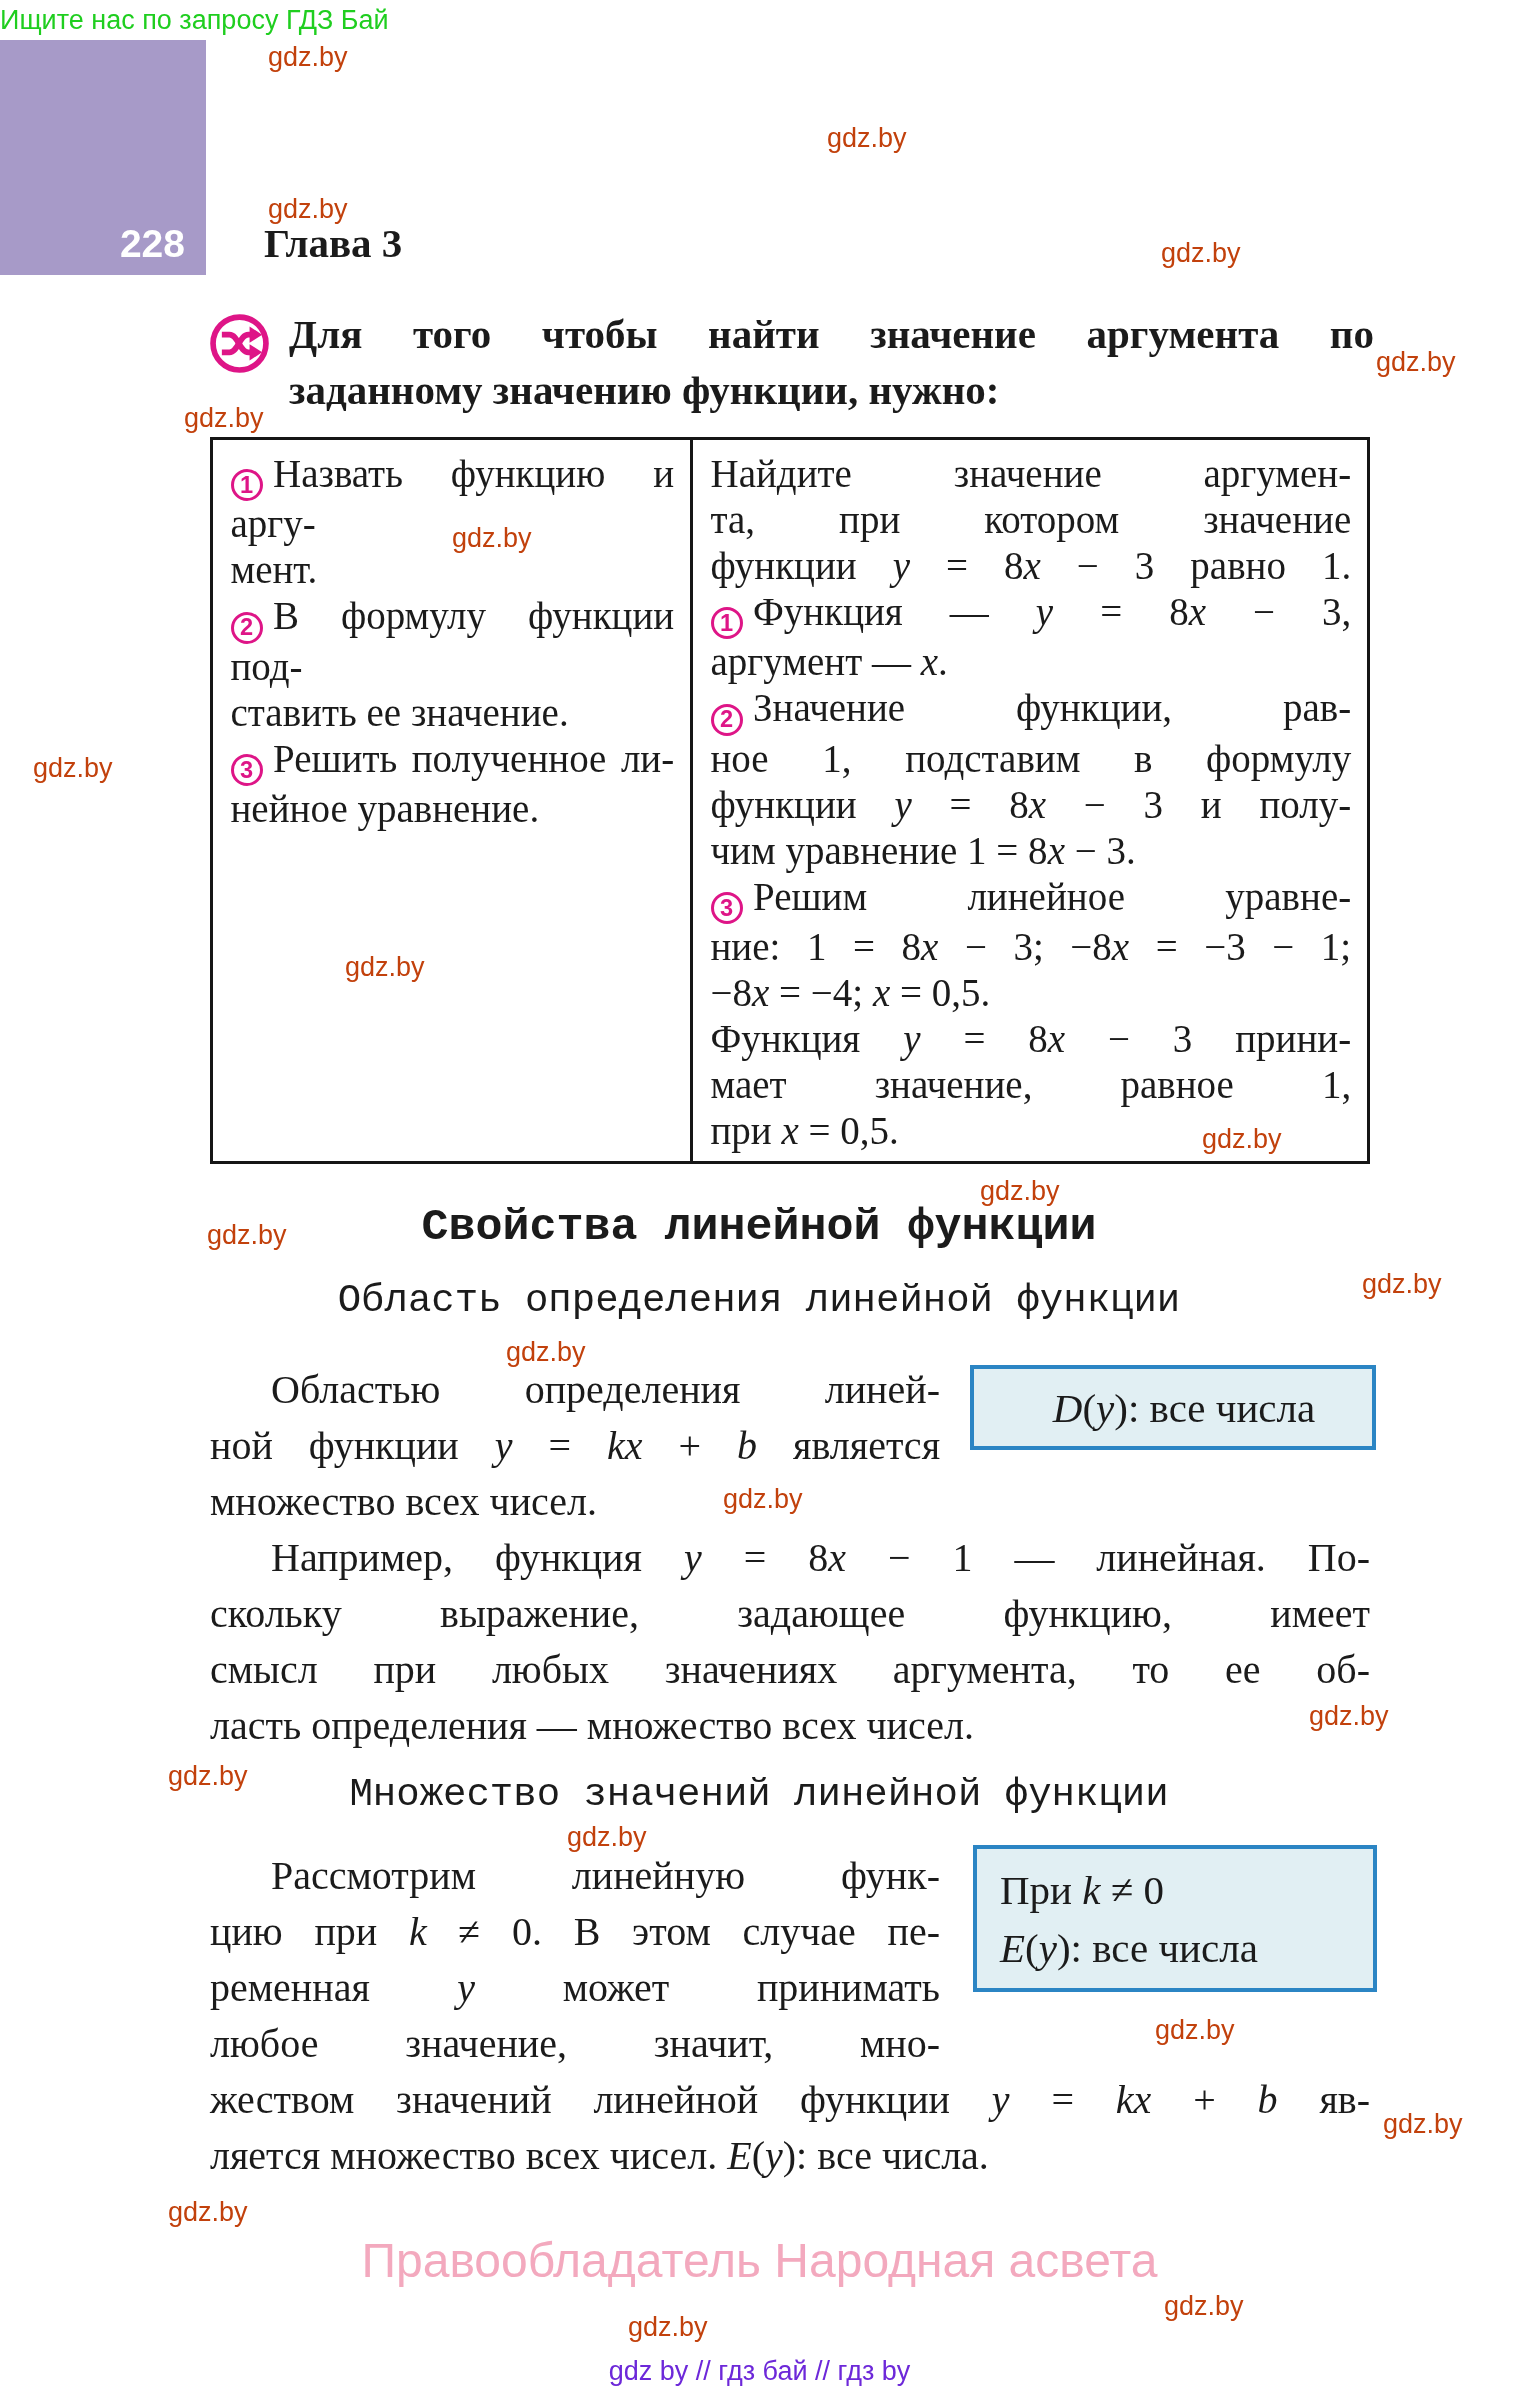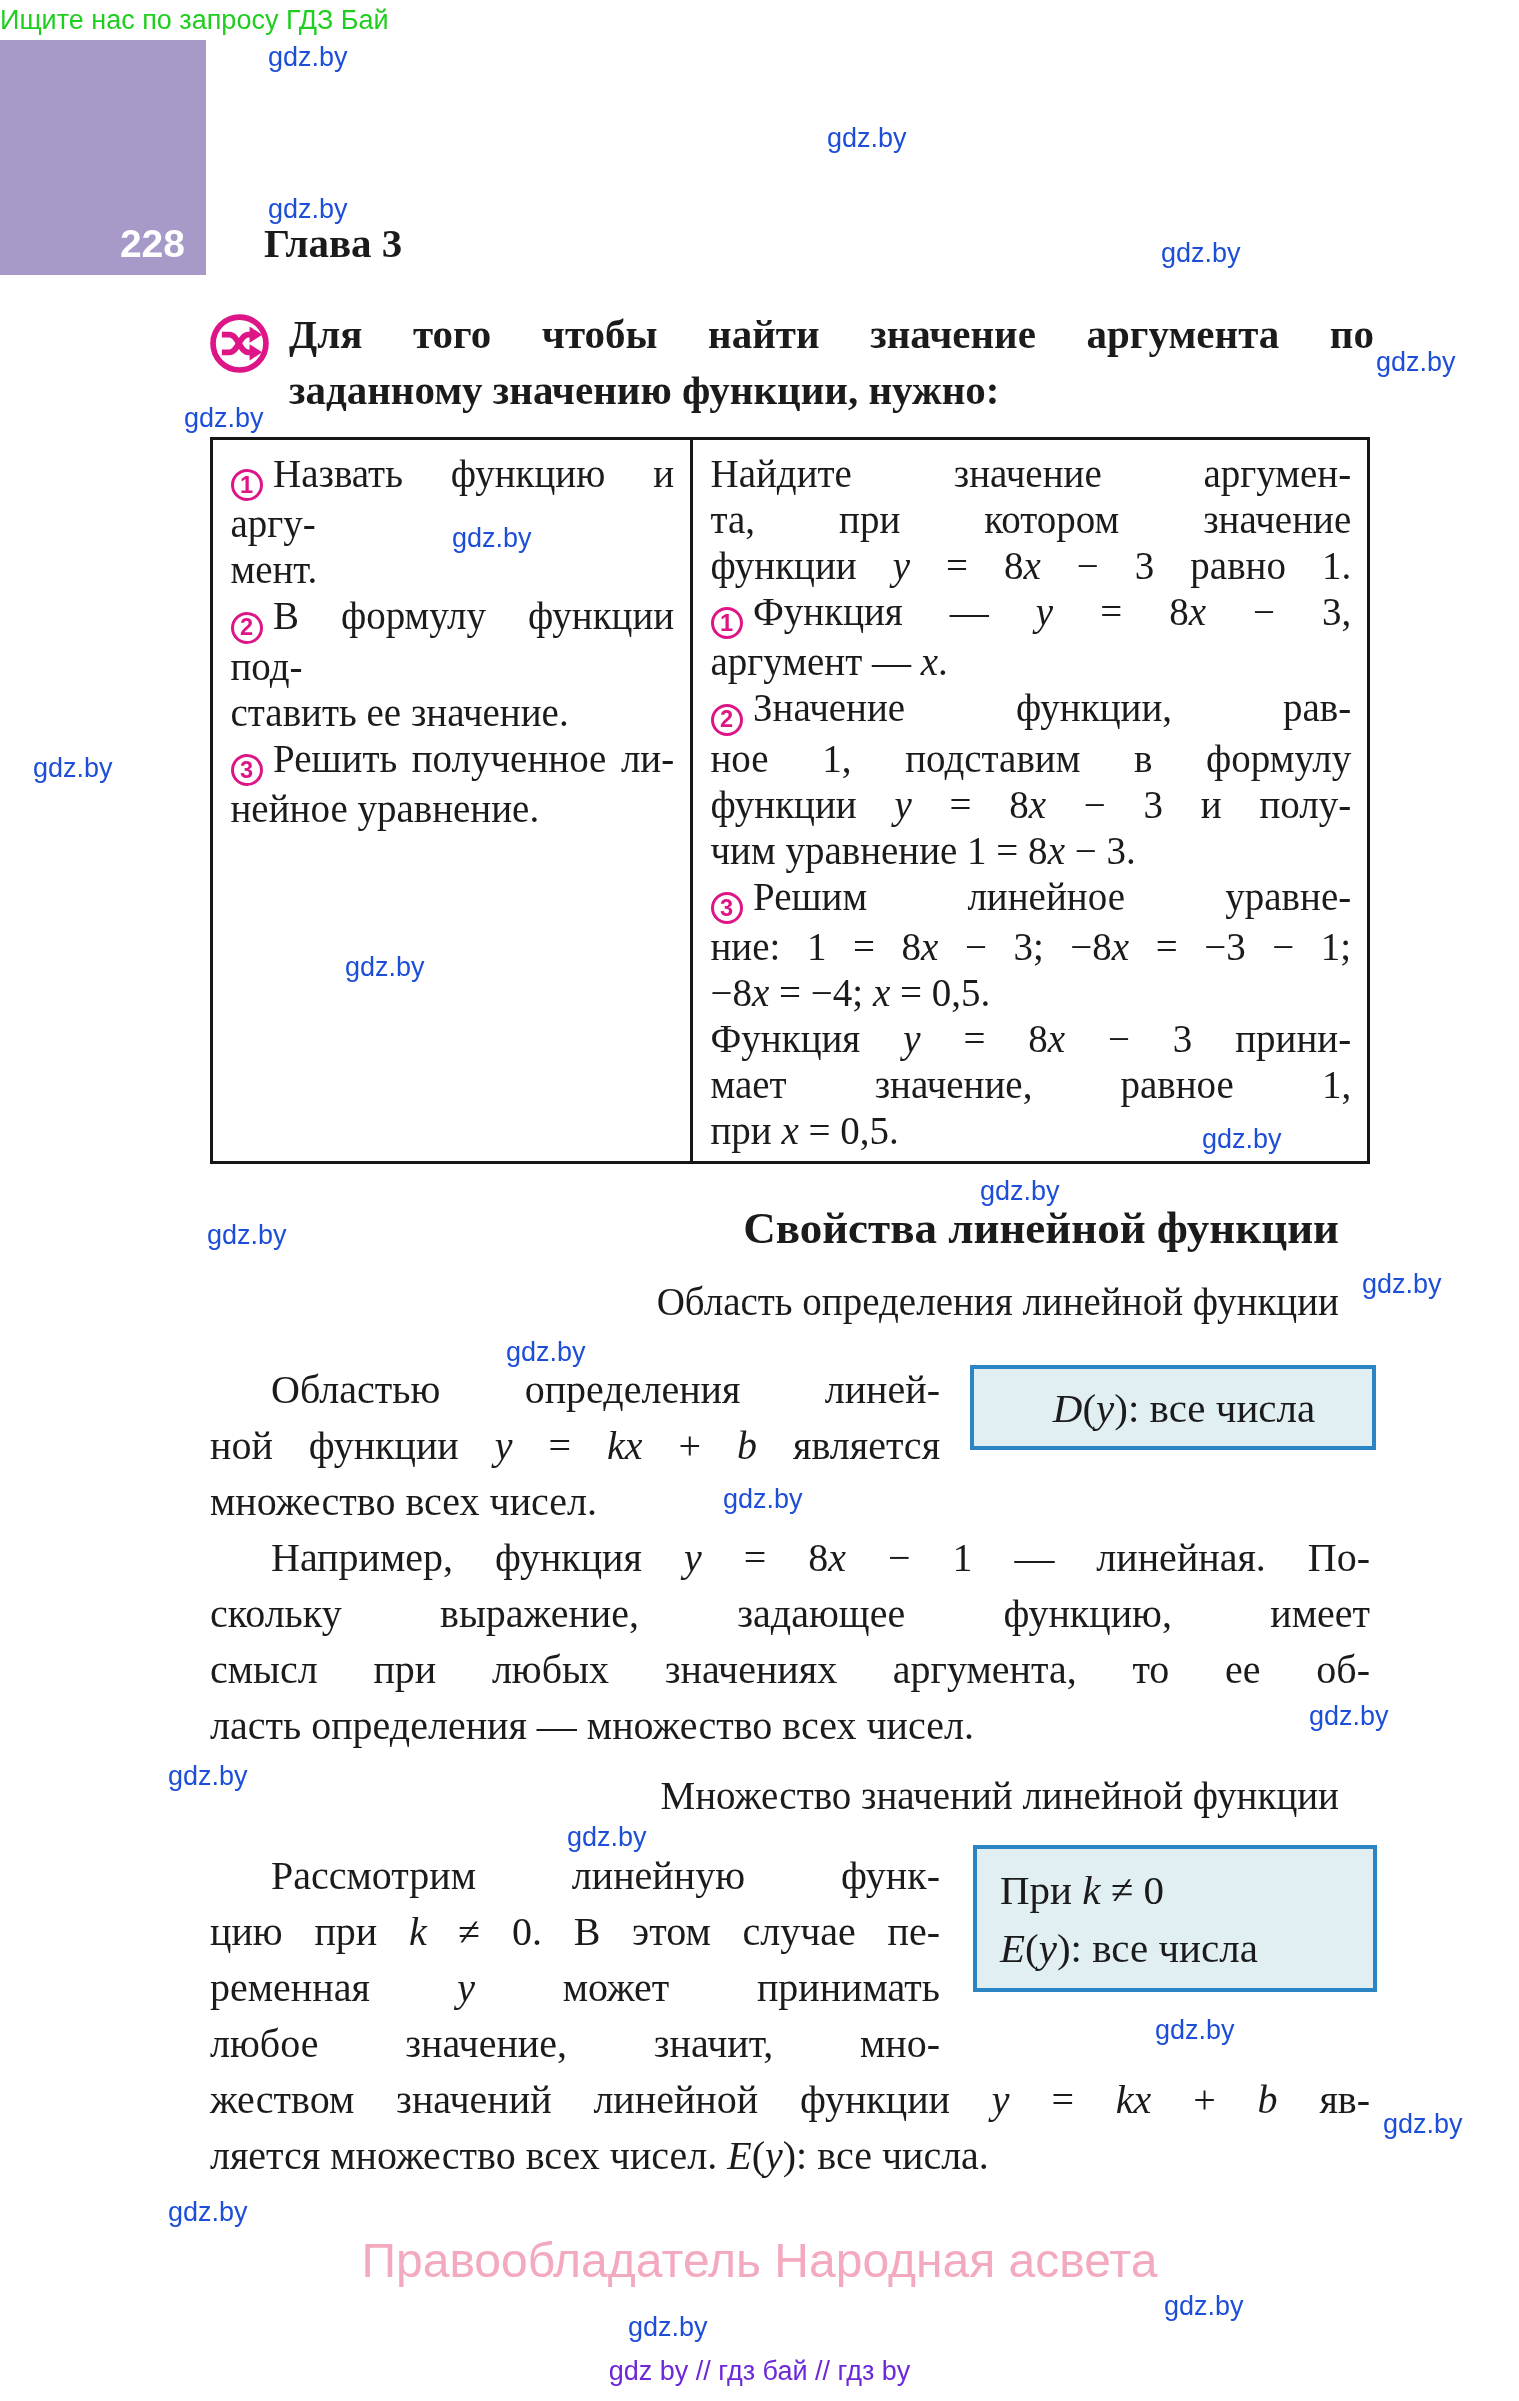--- a/index.html
+++ b/index.html
@@ -1,20 +1,20 @@
 <!DOCTYPE html>
 <html style="font-size:14px"><head>
 <meta charset="utf-8">
 <style>
   html,body{margin:0;padding:0;background:#ffffff;}
   .canvas{position:relative;width:1519px;height:2401px;background:#ffffff;
           font-family:"Liberation Serif",serif;color:#1b1b1b;overflow:hidden;}
 
   
-  .wm{position:absolute;font:400 27px "Liberation Sans",sans-serif;color:#1d4ed8;white-space:nowrap;}
+  .wm{position:absolute;font:400 27px "Liberation Sans",sans-serif;color:#c2410c;white-space:nowrap;}
 
   
   .notice{position:absolute;top:5.3px;left:0;width:100%;text-align:left;
           font:400 27px "Liberation Sans",sans-serif;color:#1fce1f;}
 
   
   .pagecorner{position:absolute;left:0;top:40px;width:206px;height:235px;background:#a79ac8;}
   .pagenum{position:absolute;right:21px;bottom:8.8px;color:#ffffff;
            font:700 39px "Liberation Sans",sans-serif;}
   .chapter{position:absolute;left:235px;top:219px;font-weight:700;font-size:41px;margin-left:29px;}
@@ -36,22 +36,22 @@
   .tline.just{text-align:justify;text-align-last:justify;}
   .tline.ind{text-indent:61px;}
   .tline i{font-style:italic;}
 
   .cnum{display:inline-flex;align-items:center;justify-content:center;
         width:32px;height:32px;border:3.5px solid #de1587;border-radius:50%;
         color:#de1587;font:700 23.6px "Liberation Sans",sans-serif;
         vertical-align:-6.1px;margin-right:10.5px;box-sizing:border-box;}
 
   
-  .sec-title{position:absolute;left:179px;width:1160px;text-align:right;
-             font-family:Liberation Serif, serif;white-space:nowrap;}
+  .sec-title{position:absolute;left:179px;width:1160px;text-align:center;
+             font-family:Liberation Mono, monospace;white-space:nowrap;}
   .sec-title.main{top:1202px;font-size:45px;font-weight:700;}
   .sec-title.sub1{top:1279px;font-size:39px;font-weight:400;}
   .sec-title.sub2{top:1773px;font-size:39px;font-weight:400;}
 
   
   .para{position:absolute;font-size:40px;line-height:56px;}
   .para .tline{min-height:56px;}
   #domain-para{left:210px;top:1362px;width:730px;}
   #example-para{left:210px;top:1530px;width:1160px;}
   #range-para-narrow{left:210px;top:1848px;width:730px;}

